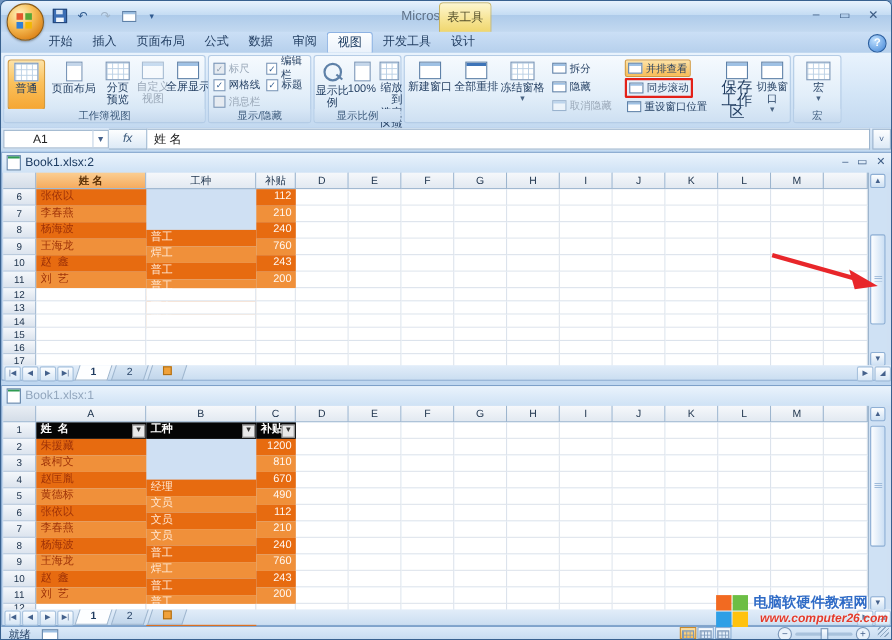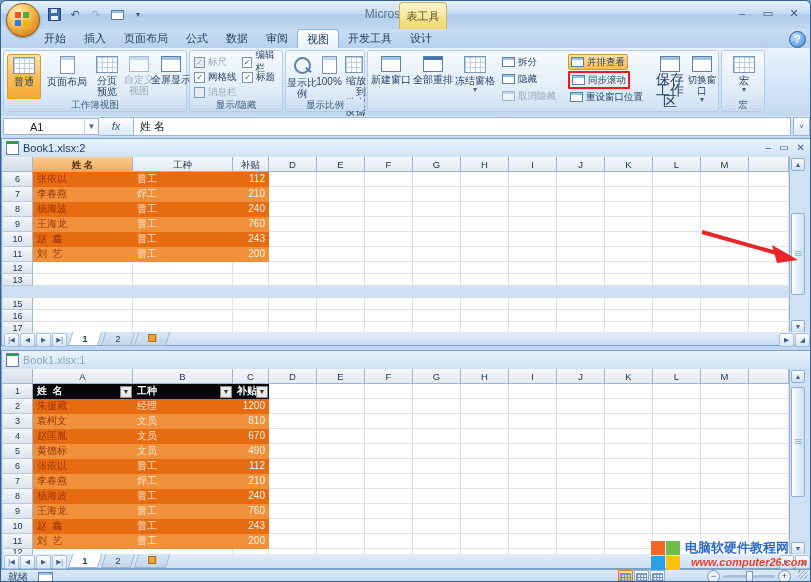--- a/index.html
+++ b/index.html
@@ -78,21 +78,21 @@
   .ch{background:linear-gradient(#F6F8FB,#E2E9F1);border-right:1px solid #9DB5CE;border-bottom:1px solid #9DB5CE;
       font-size:9.5px;color:#21364F;text-align:center;line-height:15px;box-sizing:border-box;overflow:hidden;}
   .ch.sel{background:linear-gradient(#FBCE92,#F6AB5E);color:#5A2F05;font-weight:bold;}
   .corner{background:linear-gradient(#E9EEF4,#D4DDE8);}
   .srow{position:absolute;left:1px;display:flex;}
   .rh{background:linear-gradient(#F4F7FB,#DCE4EE);border-right:1px solid #9DB5CE;border-bottom:1px solid #B9C9DB;
       font-size:9px;color:#21364F;text-align:center;box-sizing:border-box;overflow:hidden;}
   .cell{box-sizing:border-box;overflow:hidden;font-size:10px;line-height:1.45;white-space:pre;}
   .cell.e{background:#fff;border-right:1px solid #DCE3EC;border-bottom:1px solid #DCE3EC;}
   .cell.name{color:#9E3208;padding-left:4px;}
-  .cell.job{color:#FFE7D2;padding-left:4px;}
+  .cell.job{color:#FFE7D2;padding-left:4px;margin-top:37px;}
   .cell.amt{color:#FFF6EF;text-align:right;padding-right:4px;}
   .cell.bd{background:#E76B10;} .cell.bl{background:#F0903A;}
   .cell.th{background:#050505;color:#FFF;font-weight:bold;padding-left:4px;position:relative;}
   .fbtn{position:absolute;right:1px;top:2px;width:10px;height:10px;background:#E9E9E9;border:1px solid #8A8A8A;
         font-size:7px;line-height:10px;text-align:center;color:#333;}
   .vscroll{position:absolute;width:17px;background:#CFE1F4;border-left:1px solid #9DB5CE;box-sizing:border-box;}
   .sbtn{position:absolute;left:1px;width:14px;height:13px;background:linear-gradient(#FDFEFF,#CDE0F3);border:1px solid #8EAFD4;
         border-radius:2px;font-size:7px;color:#44618C;text-align:center;line-height:12px;box-sizing:border-box;}
   .thumb{position:absolute;left:1px;width:14px;background:linear-gradient(90deg,#FDFEFF,#CBDFF4);border:1px solid #8EAFD4;border-radius:2px;box-sizing:border-box;}
   .thumb:after{content:"";position:absolute;left:3px;top:50%;width:7px;height:5px;margin-top:-3px;
@@ -467,20 +467,37 @@
         <div class="cell e" style="width: 48px; height: 12px;"></div>
         <div class="cell e" style="width: 48px; height: 12px;"></div>
         <div class="cell e" style="width: 48px; height: 12px;"></div>
         <div class="cell e" style="width: 48px; height: 12px;"></div>
         <div class="cell e" style="width: 48px; height: 12px;"></div>
         <div class="cell e" style="width: 48px; height: 12px;"></div>
         <div class="cell e" style="width: 48px; height: 12px;"></div>
         <div class="cell e" style="width: 48px; height: 12px;"></div>
         <div class="cell e" style="width: 40px; height: 12px;"></div>
       </div>
+      <div class="srow" style="top: 147px; height: 12px;">
+        <div class="rh" style="width: 30px; height: 12px; line-height: 12px;">14</div>
+        <div class="cell e" style="width: 100px; height: 12px;"></div>
+        <div class="cell e" style="width: 100px; height: 12px;"></div>
+        <div class="cell e" style="width: 36px; height: 12px;"></div>
+        <div class="cell e" style="width: 48px; height: 12px;"></div>
+        <div class="cell e" style="width: 48px; height: 12px;"></div>
+        <div class="cell e" style="width: 48px; height: 12px;"></div>
+        <div class="cell e" style="width: 48px; height: 12px;"></div>
+        <div class="cell e" style="width: 48px; height: 12px;"></div>
+        <div class="cell e" style="width: 48px; height: 12px;"></div>
+        <div class="cell e" style="width: 48px; height: 12px;"></div>
+        <div class="cell e" style="width: 48px; height: 12px;"></div>
+        <div class="cell e" style="width: 48px; height: 12px;"></div>
+        <div class="cell e" style="width: 48px; height: 12px;"></div>
+        <div class="cell e" style="width: 40px; height: 12px;"></div>
+      </div>
       <div class="srow" style="top: 159px; height: 12px;">
         <div class="rh" style="width: 30px; height: 12px; line-height: 12px;">15</div>
         <div class="cell e" style="width: 100px; height: 12px;"></div>
         <div class="cell e" style="width: 100px; height: 12px;"></div>
         <div class="cell e" style="width: 36px; height: 12px;"></div>
         <div class="cell e" style="width: 48px; height: 12px;"></div>
         <div class="cell e" style="width: 48px; height: 12px;"></div>
         <div class="cell e" style="width: 48px; height: 12px;"></div>
         <div class="cell e" style="width: 48px; height: 12px;"></div>
         <div class="cell e" style="width: 48px; height: 12px;"></div>

